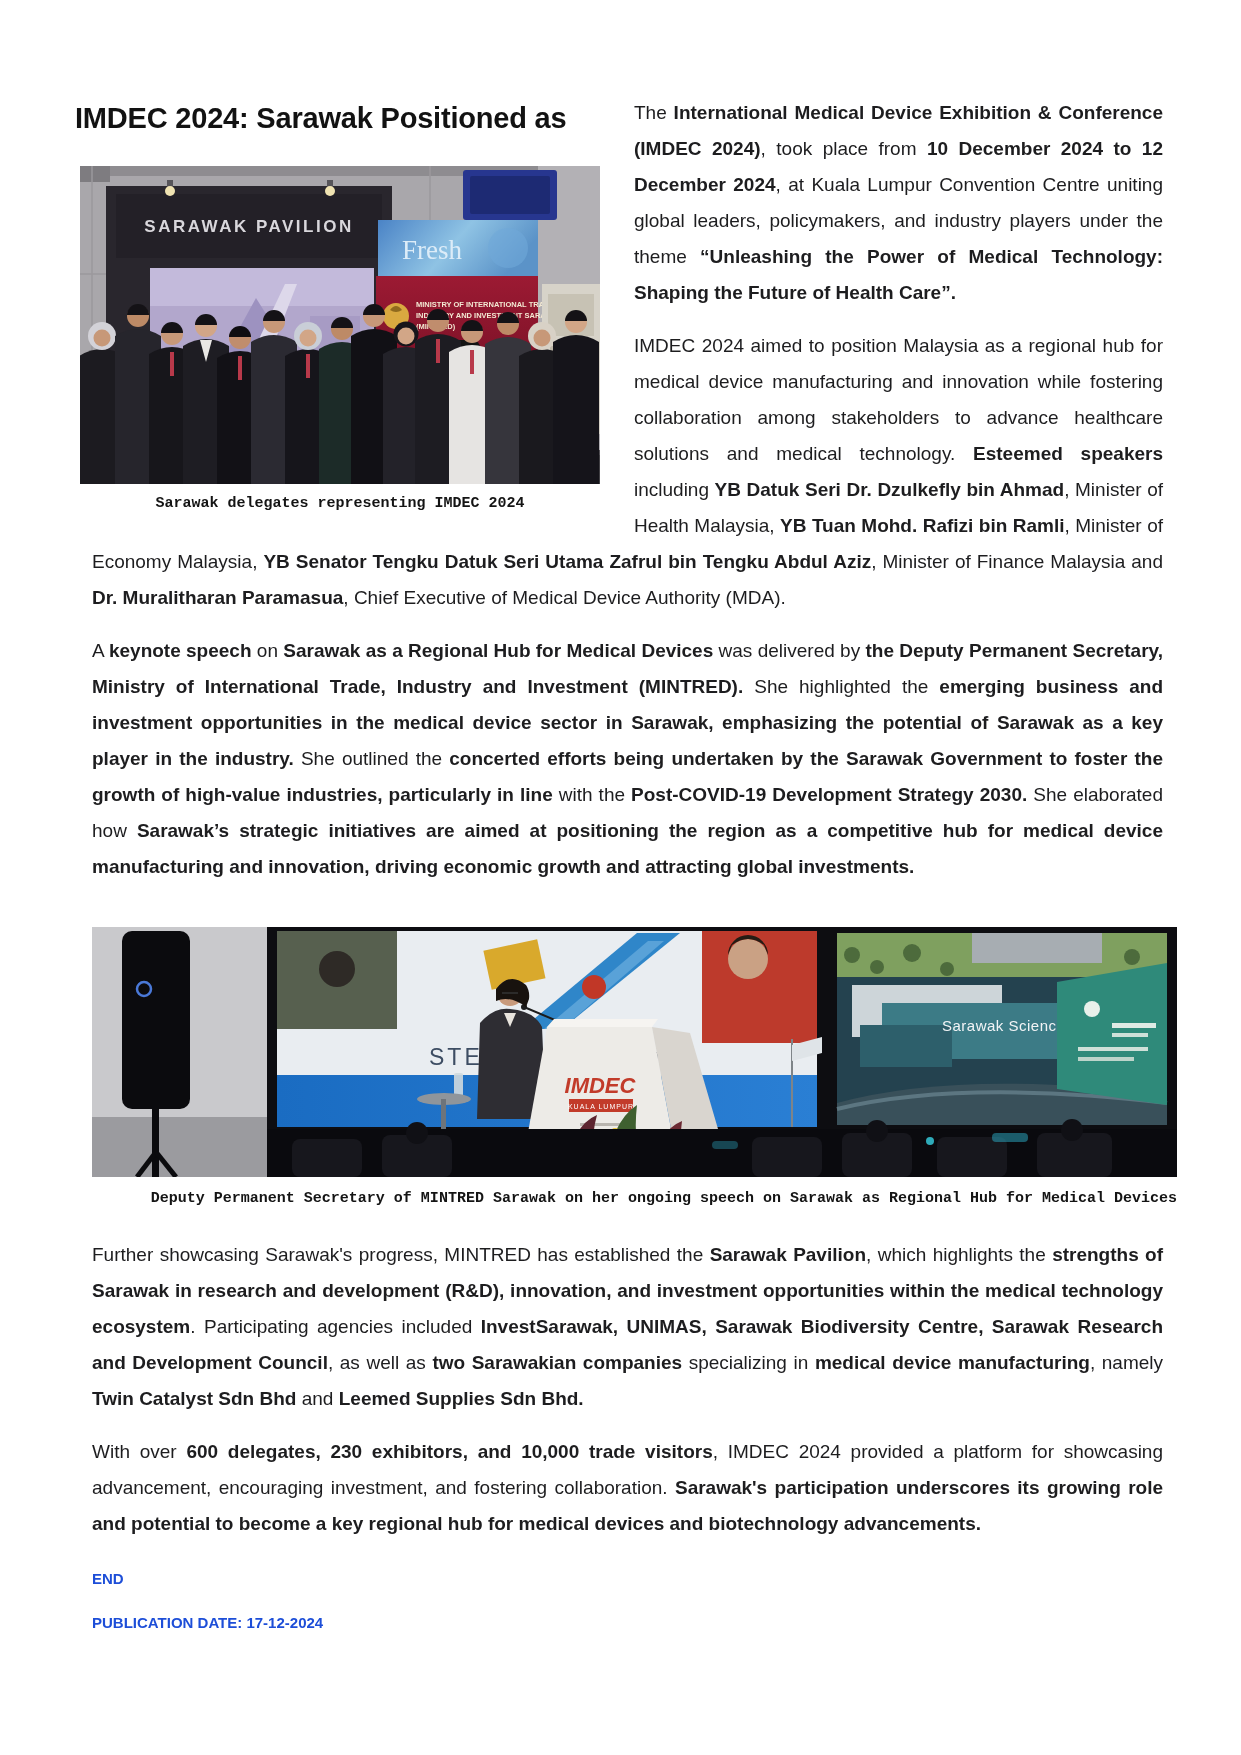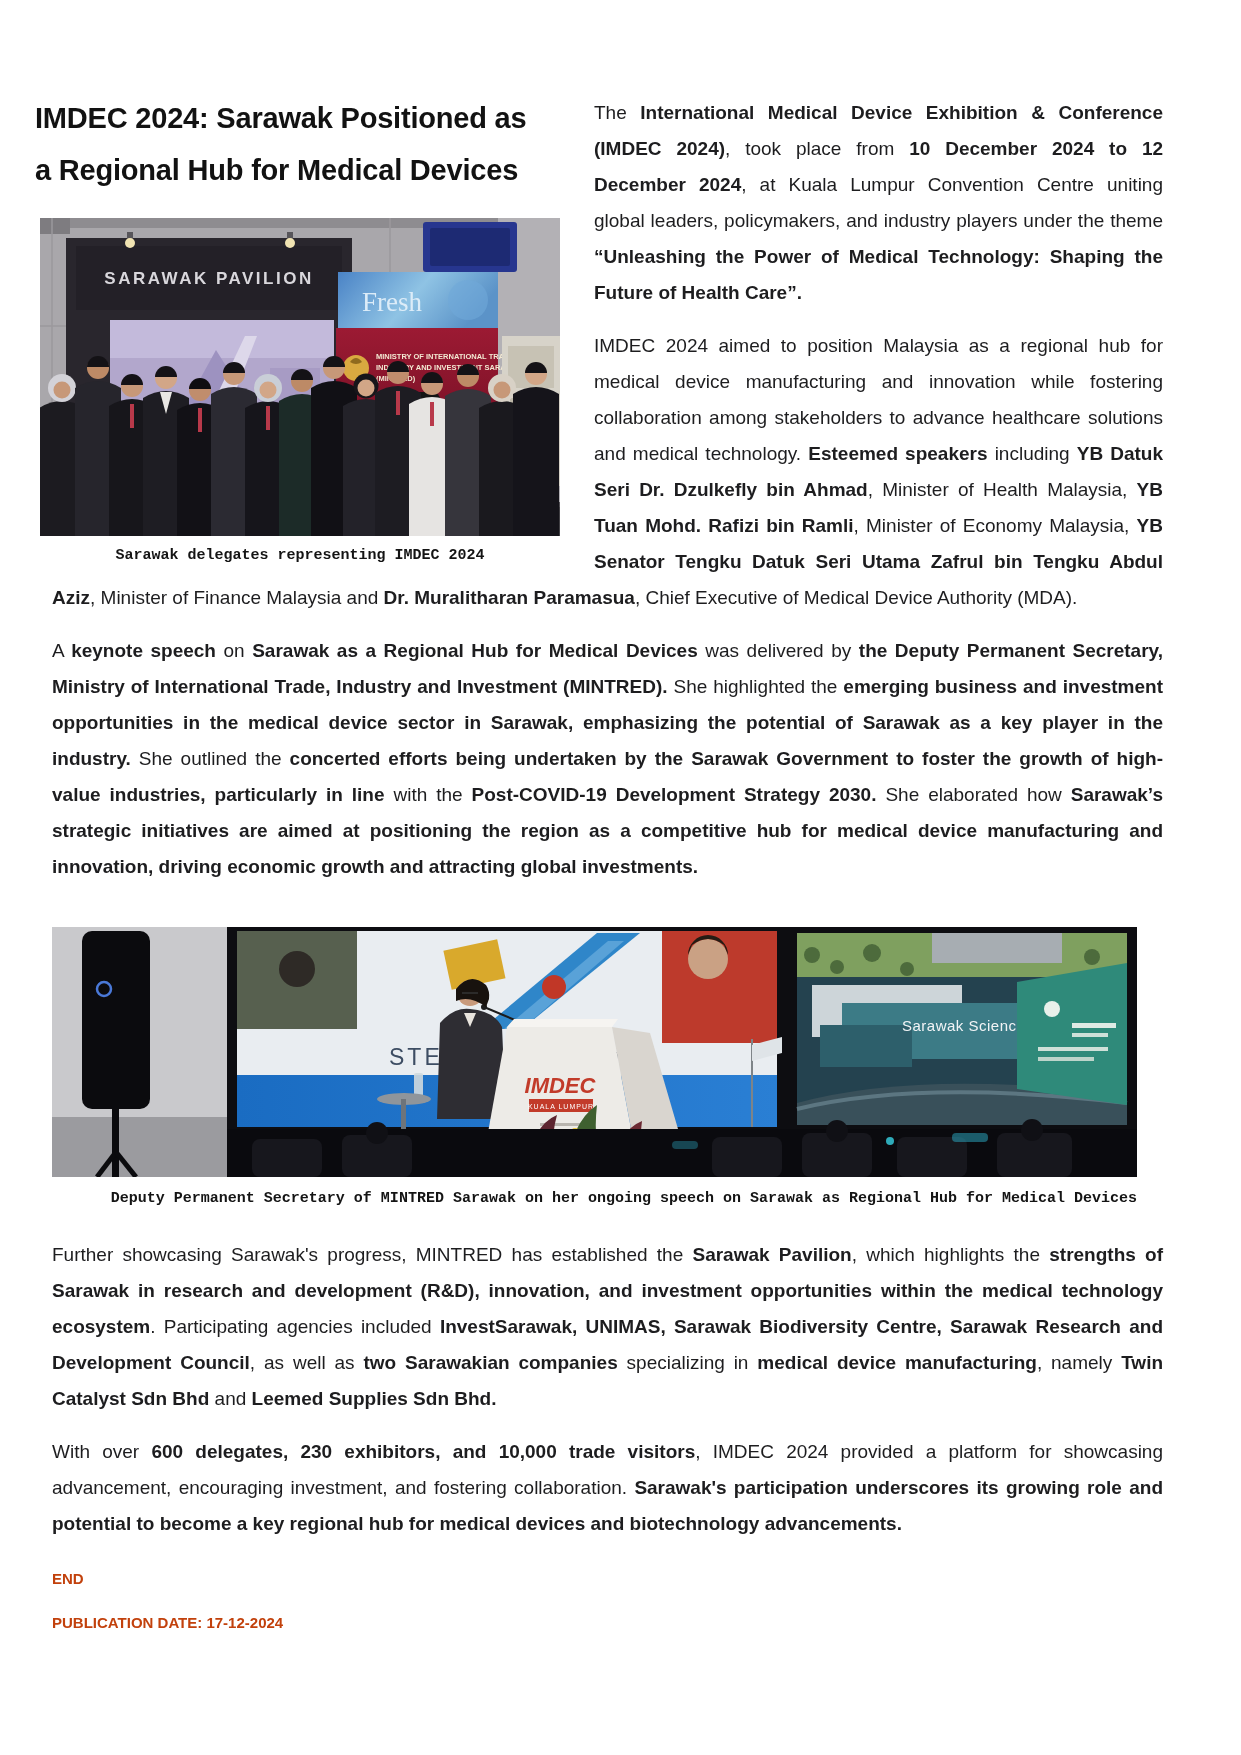--- a/index.html
+++ b/index.html
@@ -5,21 +5,21 @@
   html,body{margin:0;padding:0;background:#e8e8e8;}
   .page{
     position:relative;
     width:1241px;height:1755px;
     background:#ffffff;
     font-family:"Liberation Sans", sans-serif;
     color:#1d1d1f;
     overflow:hidden;
     margin:0 auto;
     box-sizing:border-box;
-    padding:92px 78px 0 52px;
+    padding:92px 78px 0 92px;
   }
   .b{font-weight:700;}
   .float-col{
     float:left;
     width:537px;
     margin-left:-17px;
     margin-right:22px;
   }
   h1.doc-title{
     margin:0;
@@ -39,34 +39,33 @@
     margin:0 0 17px 0;
     font-size:19px;
     line-height:36px;
     text-align:justify;
   }
   p.body.first{margin-top:3px;}
   figure{margin:0;padding:0;}
   .figure2{clear:both;margin-top:42px;}
   .photo2{width:1085px;height:250px;display:block;}
   .caption2{width:1085px;margin-top:12px;margin-bottom:28px;text-align:right;}
-  .footer-line{font-size:15px;font-weight:700;color:#c2410c;margin:0;}
+  .footer-line{font-size:15px;font-weight:700;color:#1d4ed8;margin:0;}
   .footer-end{margin-top:28px;}
   .footer-pub{margin-top:27px;}
   svg text{user-select:none;}
 </style>
 </head>
 <body>
 
 <div class="page">
 
   <div class="float-col">
     <h1 class="doc-title">
       <span>IMDEC 2024: Sarawak Positioned as</span><br>
-      <span>a Regional Hub for Medical Devices</span>
     </h1>
 
     <figure class="photo1-wrap">
       <svg class="photo1" viewBox="0 0 520 318">
         <defs>
           <linearGradient id="gFresh" x1="0" y1="0" x2="1" y2="0.3">
             <stop offset="0" stop-color="#4a83c6"></stop>
               <stop offset="0.55" stop-color="#8fc3e4"></stop>
               <stop offset="1" stop-color="#5b93c8"></stop>
           </linearGradient>

